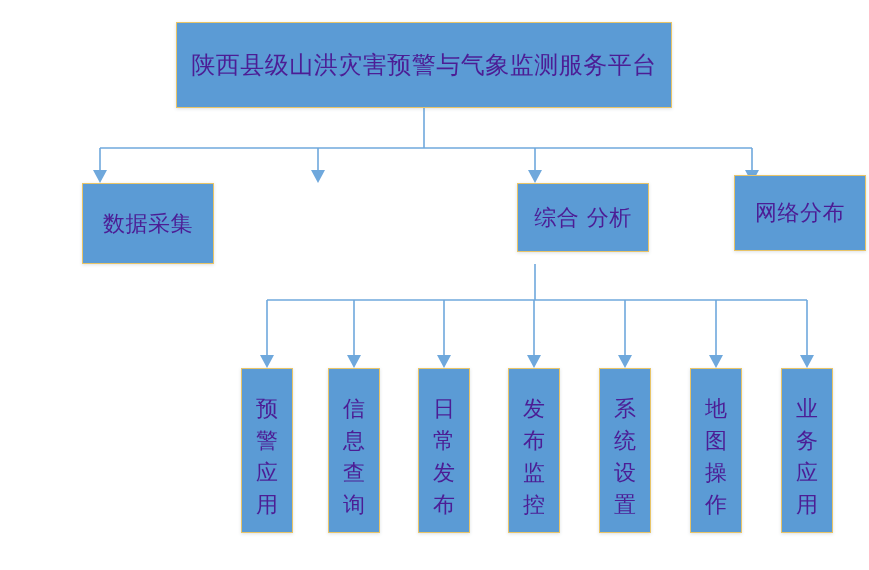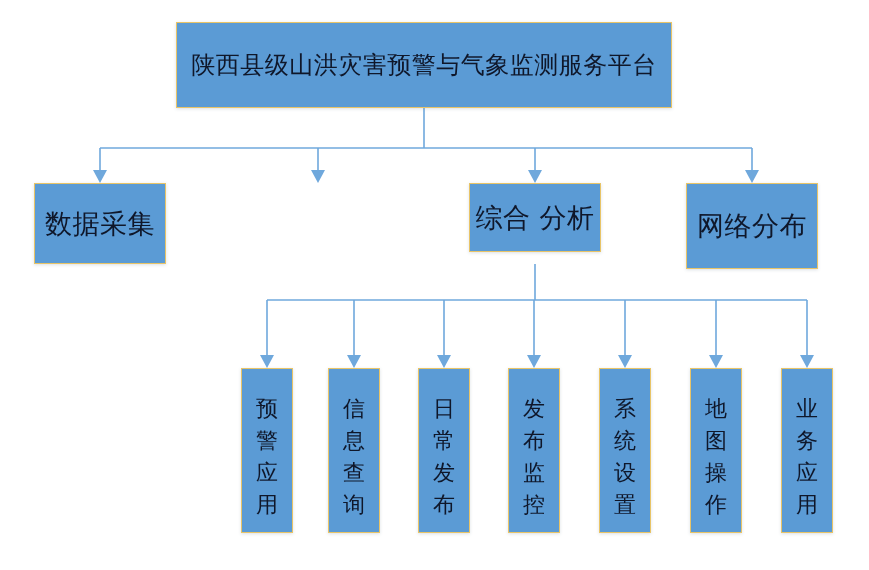--- a/index.html
+++ b/index.html
@@ -23,37 +23,38 @@
     top: 0;
     width: 869px;
     height: 570px;
     pointer-events: none;
   }
   .node {
     position: absolute;
     background: #5B9BD5;
     border: 1px solid #E8C468;
     box-sizing: border-box;
-    color: #0f172a;
+    color: #4c1d95;
     display: flex;
     align-items: center;
     justify-content: center;
     text-align: center;
     box-shadow: 0 1px 3px rgba(120,140,160,0.25);
     z-index: 2;
     line-height: 1.25;
     white-space: pre-line;
   }
   .node.root {
     font-size: 24px;
     letter-spacing: 0.5px;
   }
   .node.lvl2 {
-    font-size: 27px;
+    font-size: 22px;
     letter-spacing: 0.5px;
+    margin-left: 48px;
   }
   .node.leaf {
     font-size: 22px;
     align-items: flex-start;
     padding-top: 24px;
     line-height: 1.45;
     letter-spacing: 0px;
   }
   .leaf-text {
     display: block;
@@ -92,21 +93,21 @@
       <line x1="716" y1="300" x2="716" y2="355" stroke="#6FA8DC" stroke-width="1.6"></line>
       <path d="M 709 355 L 723 355 L 716 368 Z" fill="#6FA8DC"></path>
       <line x1="807" y1="300" x2="807" y2="355" stroke="#6FA8DC" stroke-width="1.6"></line>
       <path d="M 800 355 L 814 355 L 807 368 Z" fill="#6FA8DC"></path>
     </svg>
 
   <div class="node root" style="left: 176px; top: 22px; width: 496px; height: 86px;">陕西县级山洪灾害预警与气象监测服务平台</div>
 
   <div class="node lvl2" style="left: 34px; top: 183px; width: 132px; height: 81px;">数据采集</div>
   <div class="node lvl2" style="left: 469px; top: 183px; width: 132px; height: 69px; text-align: center;">综合 分析</div>
-  <div class="node lvl2" style="left: 686px; top: 183px; width: 132px; height: 86px;">网络分布</div>
+  <div class="node lvl2" style="left: 686px; top: 175px; width: 132px; height: 76px;">网络分布</div>
 
   <div class="node leaf" style="left: 241px; top: 368px; width: 52px; height: 165px;"><span class="leaf-text">预
 警
 应
 用</span></div>
   <div class="node leaf" style="left: 328px; top: 368px; width: 52px; height: 165px;"><span class="leaf-text">信
 息
 查
 询</span></div>
   <div class="node leaf" style="left: 418px; top: 368px; width: 52px; height: 165px;"><span class="leaf-text">日

